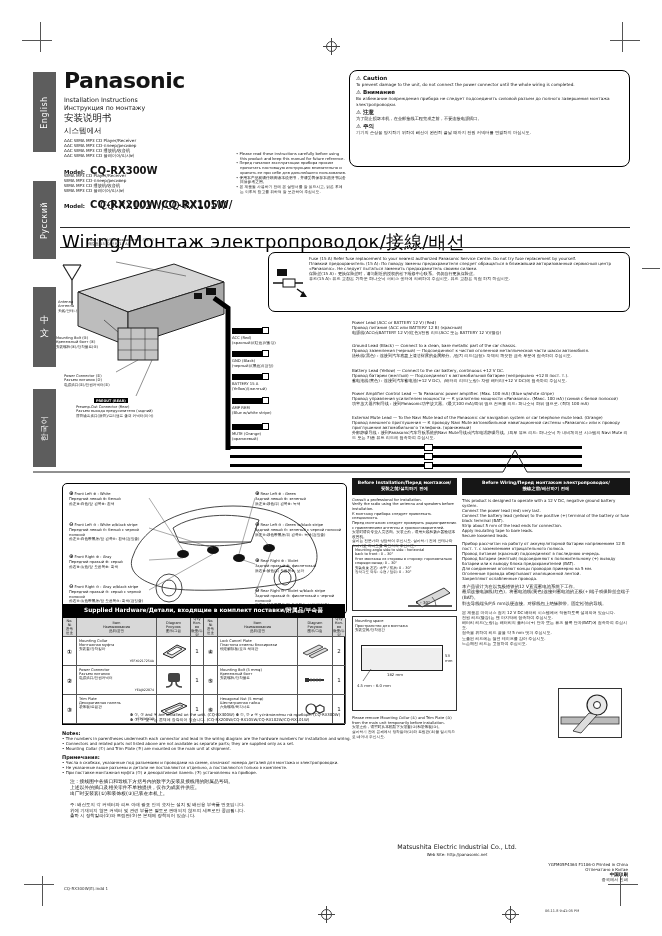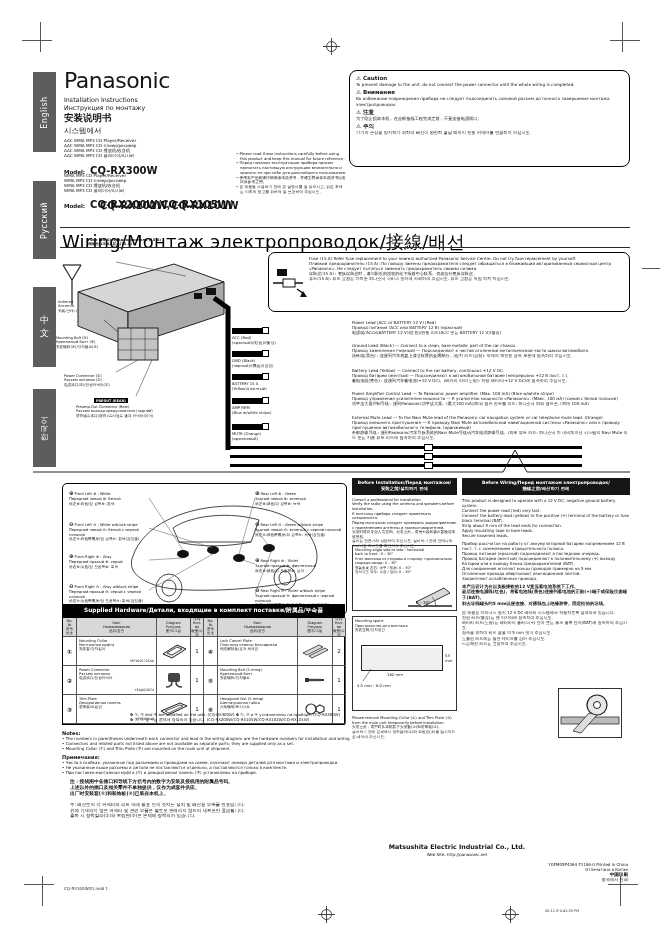--- a/index.html
+++ b/index.html
@@ -1,21 +1,21 @@
 <!DOCTYPE html>
 <html><head>
 <meta charset="utf-8">
 <style>
   html,body{margin:0;padding:0;background:#e9e9e9;}
   .page{position:relative;width:662px;height:936px;background:#ffffff;overflow:hidden;
         font-family:"DejaVu Sans","Liberation Sans",sans-serif;color:#141414;}
   .abs{position:absolute;}
   .pre{white-space:pre-line;}
   .micro{font-size:3.8px;line-height:1.25;}
-  .b{font-weight:bold;}
+  .b{font-weight:normal;}
   .ctr{text-align:center;}
   
   .tab{position:absolute;left:33px;width:23px;background:#5d5d5d;color:#fff;
        display:flex;align-items:center;justify-content:center;}
   .tab .rot{transform:rotate(-90deg);font-size:8px;white-space:nowrap;letter-spacing:.5px;}
   .tab .stack{font-size:9px;line-height:1.5;white-space:pre-line;text-align:center;}
   
   .hline{position:absolute;background:#2a2a2a;height:1px;}
   .vline{position:absolute;background:#2a2a2a;width:1px;}
   .cropline{background:#555;}
@@ -97,21 +97,21 @@
       <span class="rot">Русский</span>
     </div>
   <div class="tab" style="top:287px;height:80px;">
       <span class="stack">中
 文</span>
     </div>
   <div class="tab" style="top:389px;height:78px;">
       <span class="rot">한국어</span>
     </div>
 
-  <div class="abs" style="left:64px;top:68px;font-size:22px;font-weight:400;letter-spacing:-.5px;">Panasonic</div>
+  <div class="abs" style="left:64px;top:68px;font-size:22px;font-weight:700;letter-spacing:-.5px;">Panasonic</div>
   <div class="abs" style="left:64px;top:96px;font-size:6.3px;">Installation Instructions</div>
   <div class="abs" style="left:64px;top:104px;font-size:6.3px;">Инструкция по монтажу</div>
   <div class="abs b" style="left:64px;top:112px;font-size:9.5px;">安装说明书</div>
   <div class="abs" style="left:64px;top:126px;font-size:7.5px;">시스템에서</div>
 
   <div class="abs pre" style="left:64px;top:138px;font-size:4.2px;line-height:1.2;">AAC WMA MP3 CD Player/Receiver
 AAC WMA MP3 CD-плеер/ресивер
 AAC WMA MP3 CD 播放机/收音机
 AAC WMA MP3 CD 플레이어/리시버</div>
   <div class="abs" style="left:64px;top:159px;">

